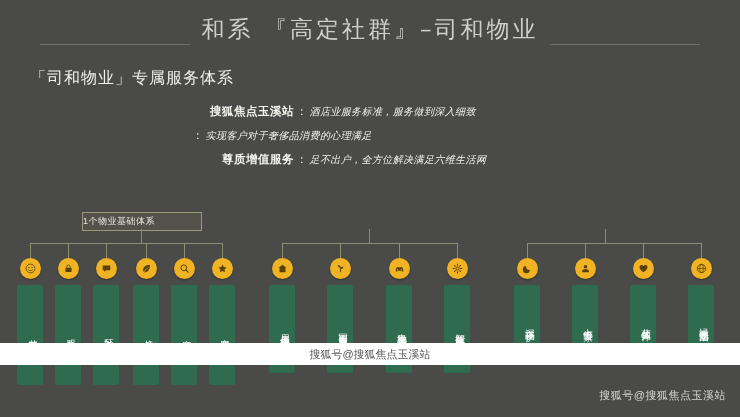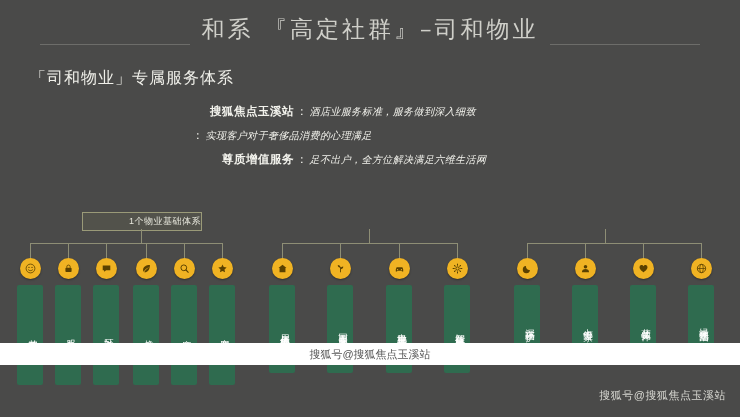--- a/index.html
+++ b/index.html
@@ -45,21 +45,21 @@
     color:#f2f2ec;font-size:11.5px;font-weight:bold;
     width:104px;text-align:right;white-space:nowrap;letter-spacing:.5px;
   }
   .b-colon{color:#f2f2ec;font-size:11.5px;margin:0 2px;}
   .b-text{color:#f2f2ec;font-size:10px;letter-spacing:.4px;white-space:nowrap;font-style:italic;}
 
   
   .pill{
     position:absolute;height:17px;line-height:17px;
     border:1px solid #9a9a78;
-    color:#e8e8dd;font-size:9px;text-align:right;
+    color:#e8e8dd;font-size:9px;text-align:left;
     background:rgba(120,120,90,.18);
     letter-spacing:.5px;
   }
 
   
   .ln{position:absolute;background:#8e8e75;}
   .ln.h{height:1px;}
   .ln.v{width:1px;}
 
   

